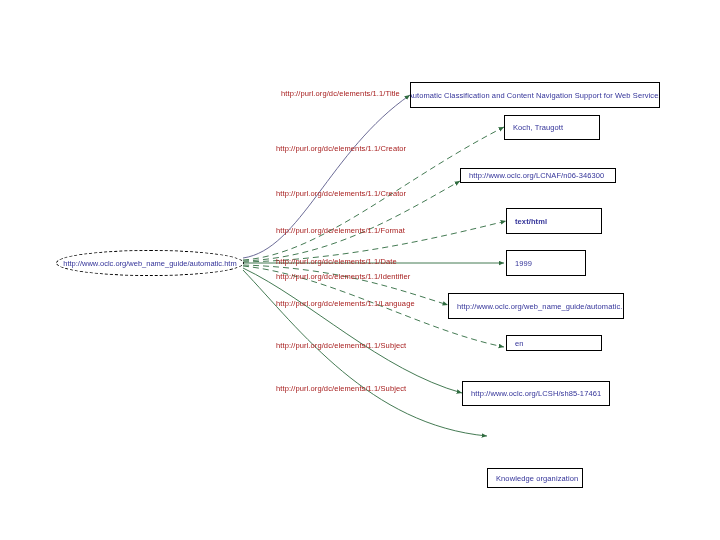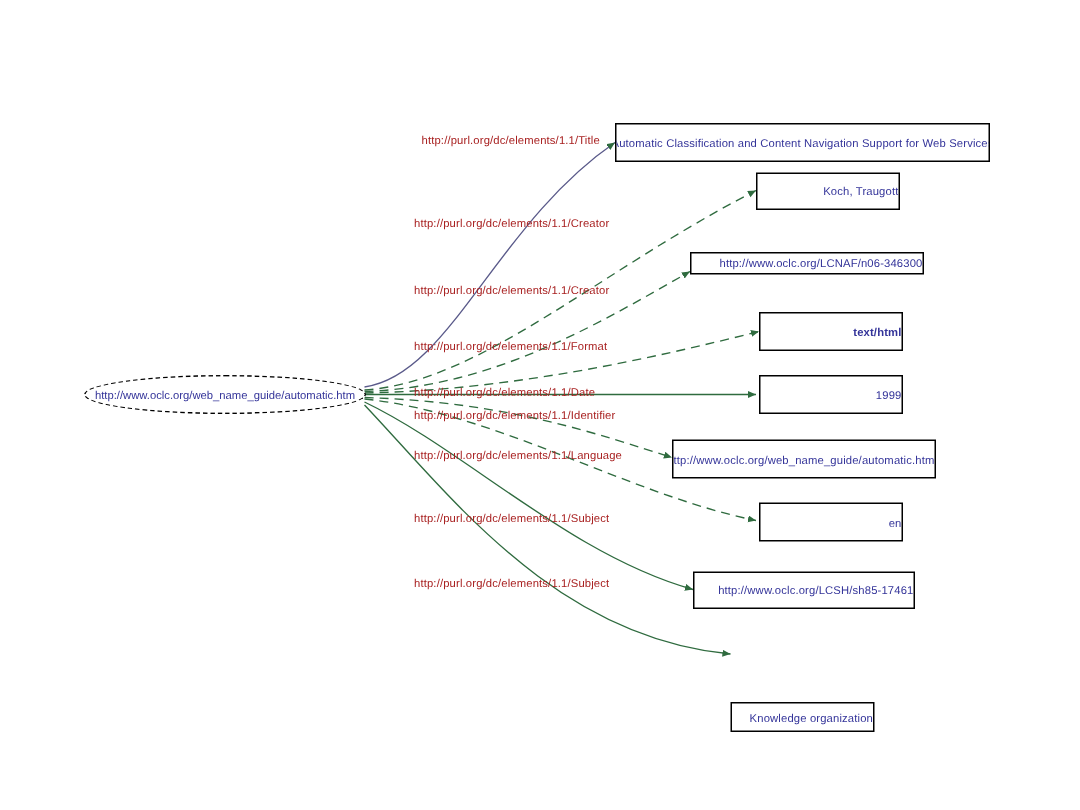--- a/index.html
+++ b/index.html
@@ -26,21 +26,21 @@
     width: 720px;
     height: 540px;
   }
   .node-box {
     position: absolute;
     box-sizing: border-box;
     border: 1px solid #000000;
     background: #ffffff;
     display: flex;
     align-items: center;
-    justify-content: flex-end;
+    justify-content: flex-start;
     padding-left: 8px;
     color: #333399;
     font-size: 7.5px;
     letter-spacing: 0.1px;
     white-space: nowrap;
     overflow: hidden;
   }
   .node-box.centered {
     justify-content: center;
     padding-left: 0;
@@ -112,29 +112,29 @@
   </div>
 
   <div class="node-box" style="left:460px; top:168px; width:156px; height:15px;">
     <span>http://www.oclc.org/LCNAF/n06-346300</span>
   </div>
 
   <div class="node-box" style="left:506px; top:208px; width:96px; height:26px;font-weight:bold;">
     <span>text/html</span>
   </div>
 
-  <div class="node-box" style="left:506px; top:250px; width:96px; height:26px;">
+  <div class="node-box" style="left:506px; top:250px; width:80px; height:26px;">
     <span>1999</span>
   </div>
 
   <div class="node-box" style="left:448px; top:293px; width:176px; height:26px;">
     <span>http://www.oclc.org/web_name_guide/automatic.htm</span>
   </div>
 
-  <div class="node-box" style="left:506px; top:335px; width:96px; height:26px;">
+  <div class="node-box" style="left:506px; top:335px; width:96px; height:16px;">
     <span>en</span>
   </div>
 
   <div class="node-box" style="left:462px; top:381px; width:148px; height:25px;">
     <span>http://www.oclc.org/LCSH/sh85-17461</span>
   </div>
 
   <div class="node-box" style="left:487px; top:424px; width:96px; height:20px;margin-top:44px;">
     <span>Knowledge organization</span>
   </div>

